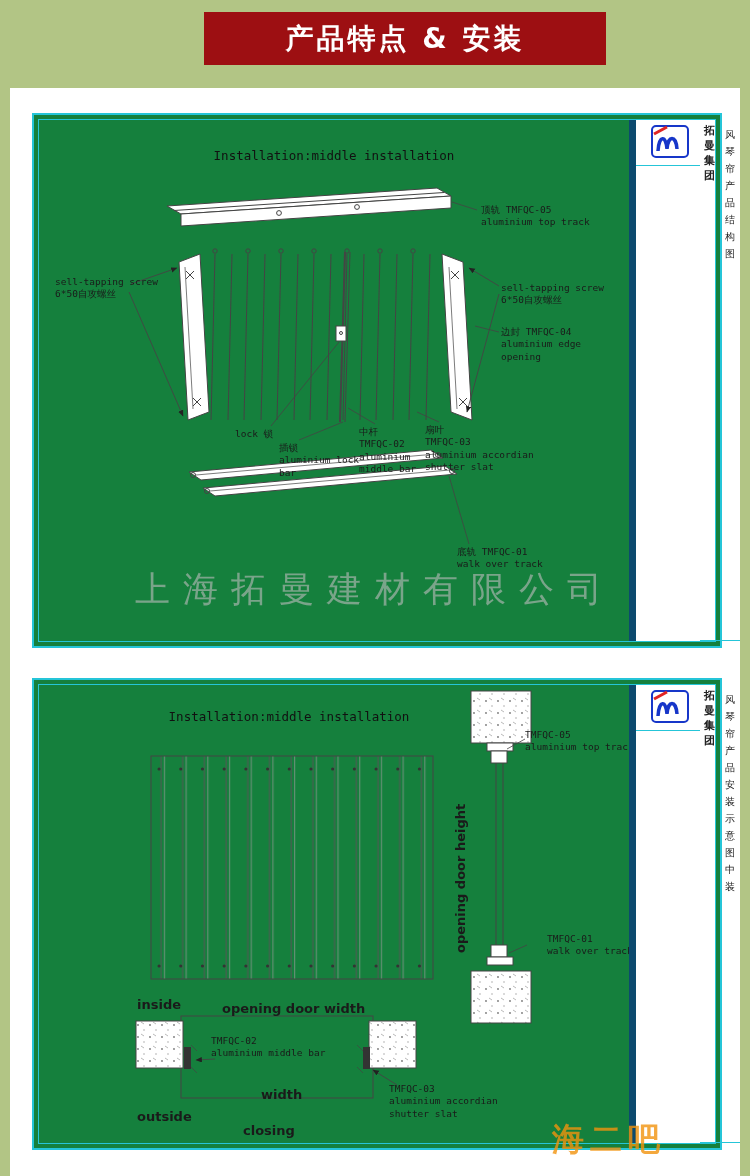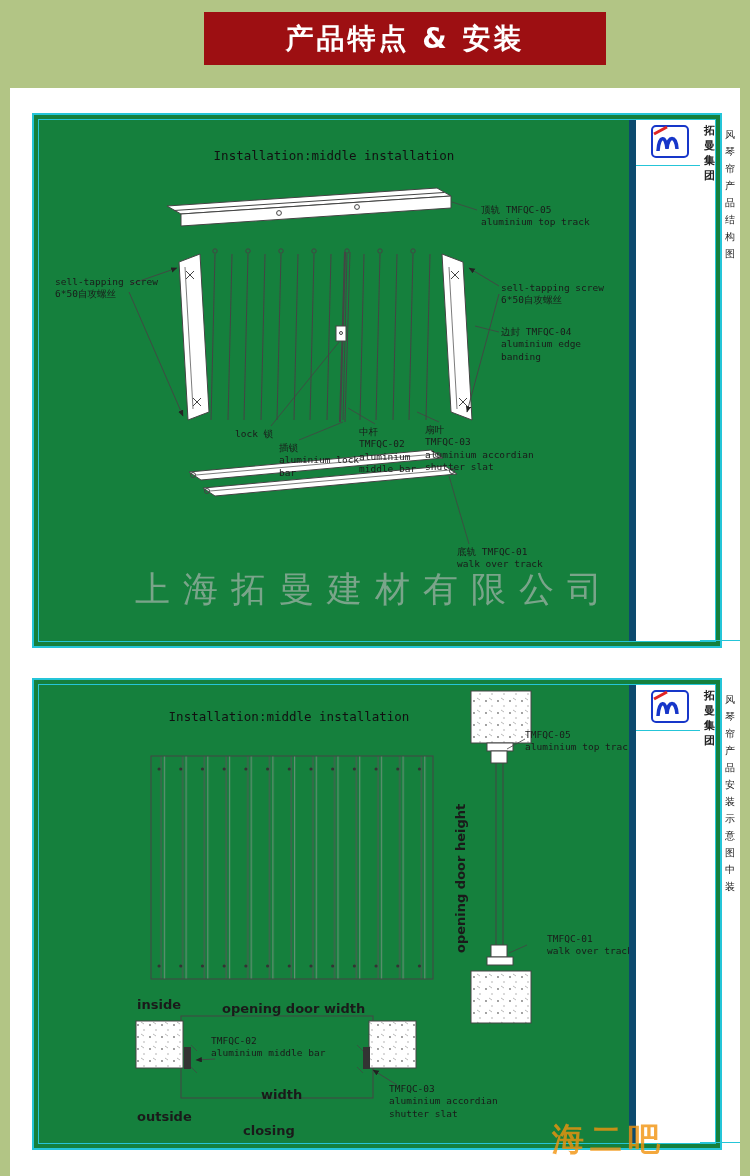--- a/index.html
+++ b/index.html
@@ -179,21 +179,21 @@
           <span>sell-tapping screw</span>
           <span>6*50自攻螺丝</span>
         </div>
         <div class="cad" style="left:462px; top:162px;">
           <span>sell-tapping screw</span>
           <span>6*50自攻螺丝</span>
         </div>
         <div class="cad" style="left:462px; top:206px;">
           <span>边封 TMFQC-04</span>
           <span>aluminium edge</span>
-          <span>banding</span>
+          <span>opening</span>
         </div>
         <div class="cad" style="left:196px; top:308px;">lock 锁</div>
         <div class="cad" style="left:240px; top:322px;">
           <span>插锁</span>
           <span>aluminium lock</span>
           <span>bar</span>
         </div>
         <div class="cad" style="left:320px; top:306px;">
           <span>中杆</span>
           <span>TMFQC-02</span>

